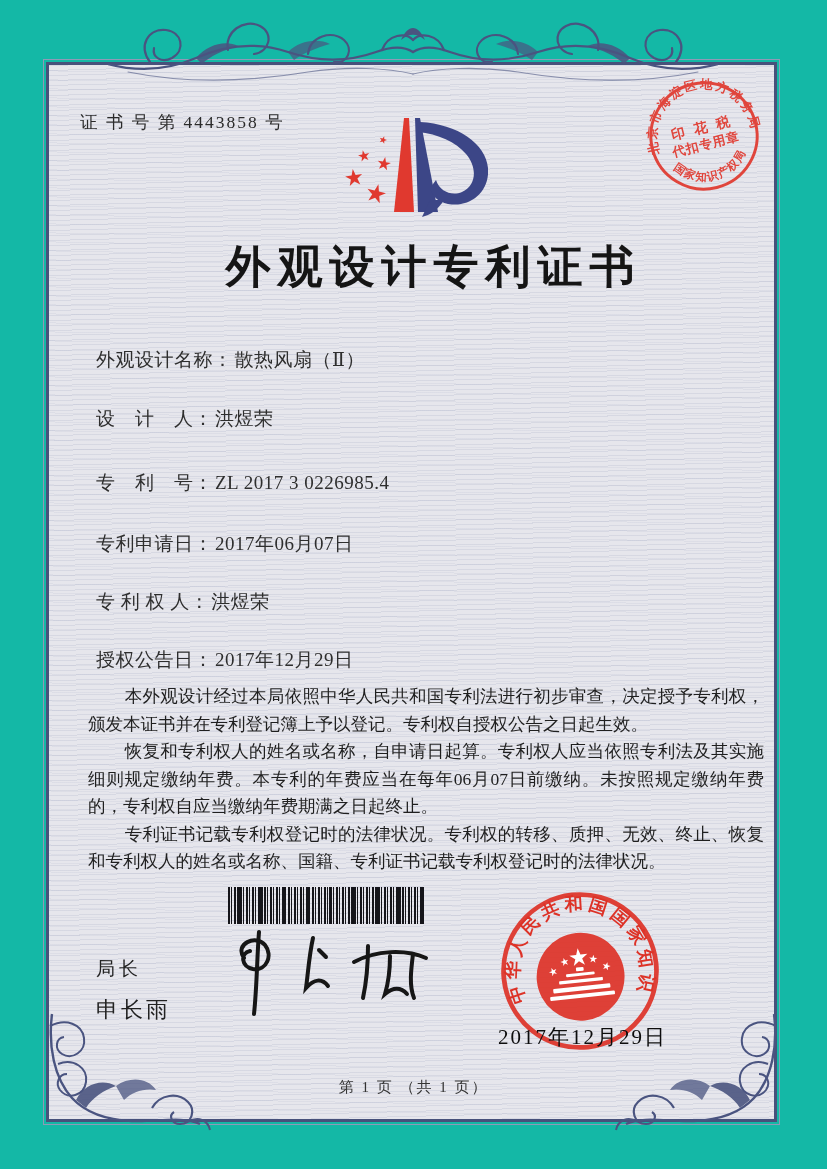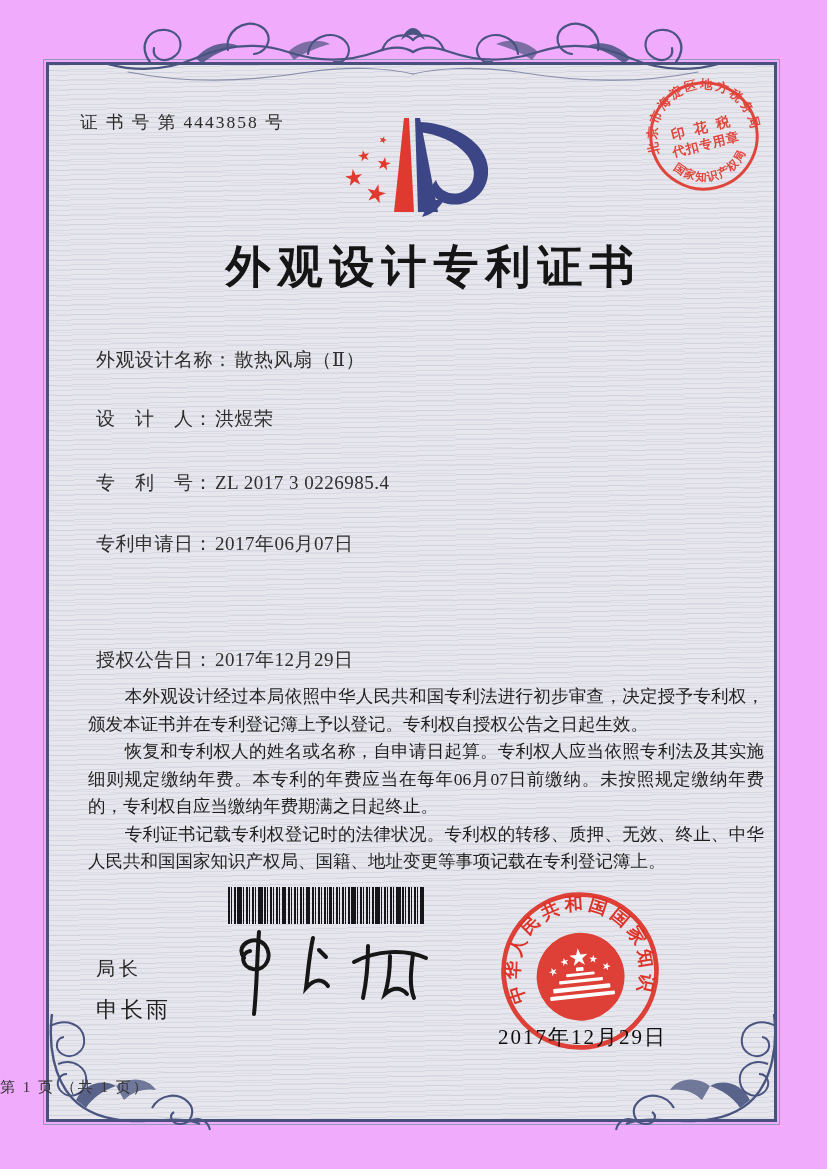--- a/index.html
+++ b/index.html
@@ -1,19 +1,19 @@
 <!DOCTYPE html>
 <html><head>
 <meta charset="utf-8">
 <style>
   html,body{margin:0;padding:0;}
   #page{
     position:relative;
     width:827px;height:1169px;
-    background:#f0abfc;
+    background:#14b8a6;
     overflow:hidden;
     font-family:"Liberation Serif","DejaVu Serif",serif;
     color:#262626;
   }
   
   #frame{
     position:absolute;left:46px;top:62px;width:725px;height:1054px;
     border:3px solid #47517b;
     outline:1px solid #9099b6;
     outline-offset:2px;
@@ -38,21 +38,21 @@
       repeating-linear-gradient(90deg,#15151a 0 2px, rgba(0,0,0,0) 2px 6px),
       repeating-linear-gradient(90deg,#15151a 0 1px, rgba(0,0,0,0) 1px 3px),
       repeating-linear-gradient(90deg, rgba(0,0,0,0) 0 9px, #15151a 9px 12px, rgba(0,0,0,0) 12px 23px);
   }
   #signer-title{left:96px;top:956px;font-size:19px;letter-spacing:4px;z-index:4;color:#222;text-align:center;}
   #signer-name{left:96px;top:995px;font-size:22px;letter-spacing:3px;z-index:4;color:#222;}
   #signature{left:216px;top:926px;width:220px;height:95px;z-index:5;}
   #seal{left:494px;top:885px;width:172px;height:172px;z-index:4;transform:rotate(-6deg);}
   #seal-date{left:498px;top:1023px;font-size:21px;letter-spacing:2px;color:#0d0d0d;z-index:6;white-space:nowrap;}
   #tax-stamp{left:645px;top:77px;width:118px;height:118px;z-index:4;}
-  #footer{left:0;top:1078px;width:827px;font-size:15px;letter-spacing:2px;color:#333;z-index:4;}
+  #footer{left:0;top:1078px;width:827px;text-align:center;font-size:15px;letter-spacing:2px;color:#333;z-index:4;}
   svg text{font-family:"Liberation Serif","DejaVu Serif",serif;}
 </style>
 </head>
 <body>
 
 <div id="page">
 
   <div id="frame" class="abs"></div>
 
   <svg class="orn" style="left:108px;top:6px;" width="610" height="80" viewBox="0 0 610 80">
@@ -135,28 +135,31 @@
   </div>
   <div class="abs field" style="top:347px">
     <span>外观设计名称：</span><span class="val">散热风扇（Ⅱ）</span>
   </div>
   <div class="abs field" style="top:470px">
     <span>专　利　号：</span><span class="val">ZL 2017 3 0226985.4</span>
   </div>
   <div class="abs field" style="top:531px">
     <span>专利申请日：</span><span class="val">2017年06月07日</span>
   </div>
+  <div class="abs field" style="top:589px">
+    <span>专 利 权 人：</span><span class="val">洪煜荣</span>
+  </div>
   <div class="abs field" style="top:647px">
     <span>授权公告日：</span><span class="val">2017年12月29日</span>
   </div>
 
   <div id="paras" class="abs">
     <p>本外观设计经过本局依照中华人民共和国专利法进行初步审查，决定授予专利权，颁发本证书并在专利登记簿上予以登记。专利权自授权公告之日起生效。</p>
     <p>恢复和专利权人的姓名或名称，自申请日起算。专利权人应当依照专利法及其实施细则规定缴纳年费。本专利的年费应当在每年06月07日前缴纳。未按照规定缴纳年费的，专利权自应当缴纳年费期满之日起终止。</p>
-    <p>专利证书记载专利权登记时的法律状况。专利权的转移、质押、无效、终止、中华人民共和国国家知识产权局、国籍、地址变更等事项记载在专利登记簿上。</p>
+    <p>专利证书记载专利权登记时的法律状况。专利权的转移、质押、无效、终止、恢复和专利权人的姓名或名称、国籍、专利证书记载专利权登记时的法律状况。</p>
   </div>
 
   <div id="barcode" class="abs"></div>
 
   <div id="signer-title" class="abs">局长</div>
   <div id="signer-name" class="abs">申长雨</div>
 
   <svg id="signature" class="abs" viewBox="0 0 220 95">
     <g fill="none" stroke="#161616" stroke-width="4" stroke-linecap="round">
       <path d="M28,32 C18,18 40,8 49,19 C57,29 51,45 37,43 C25,41 24,27 34,25"></path>

